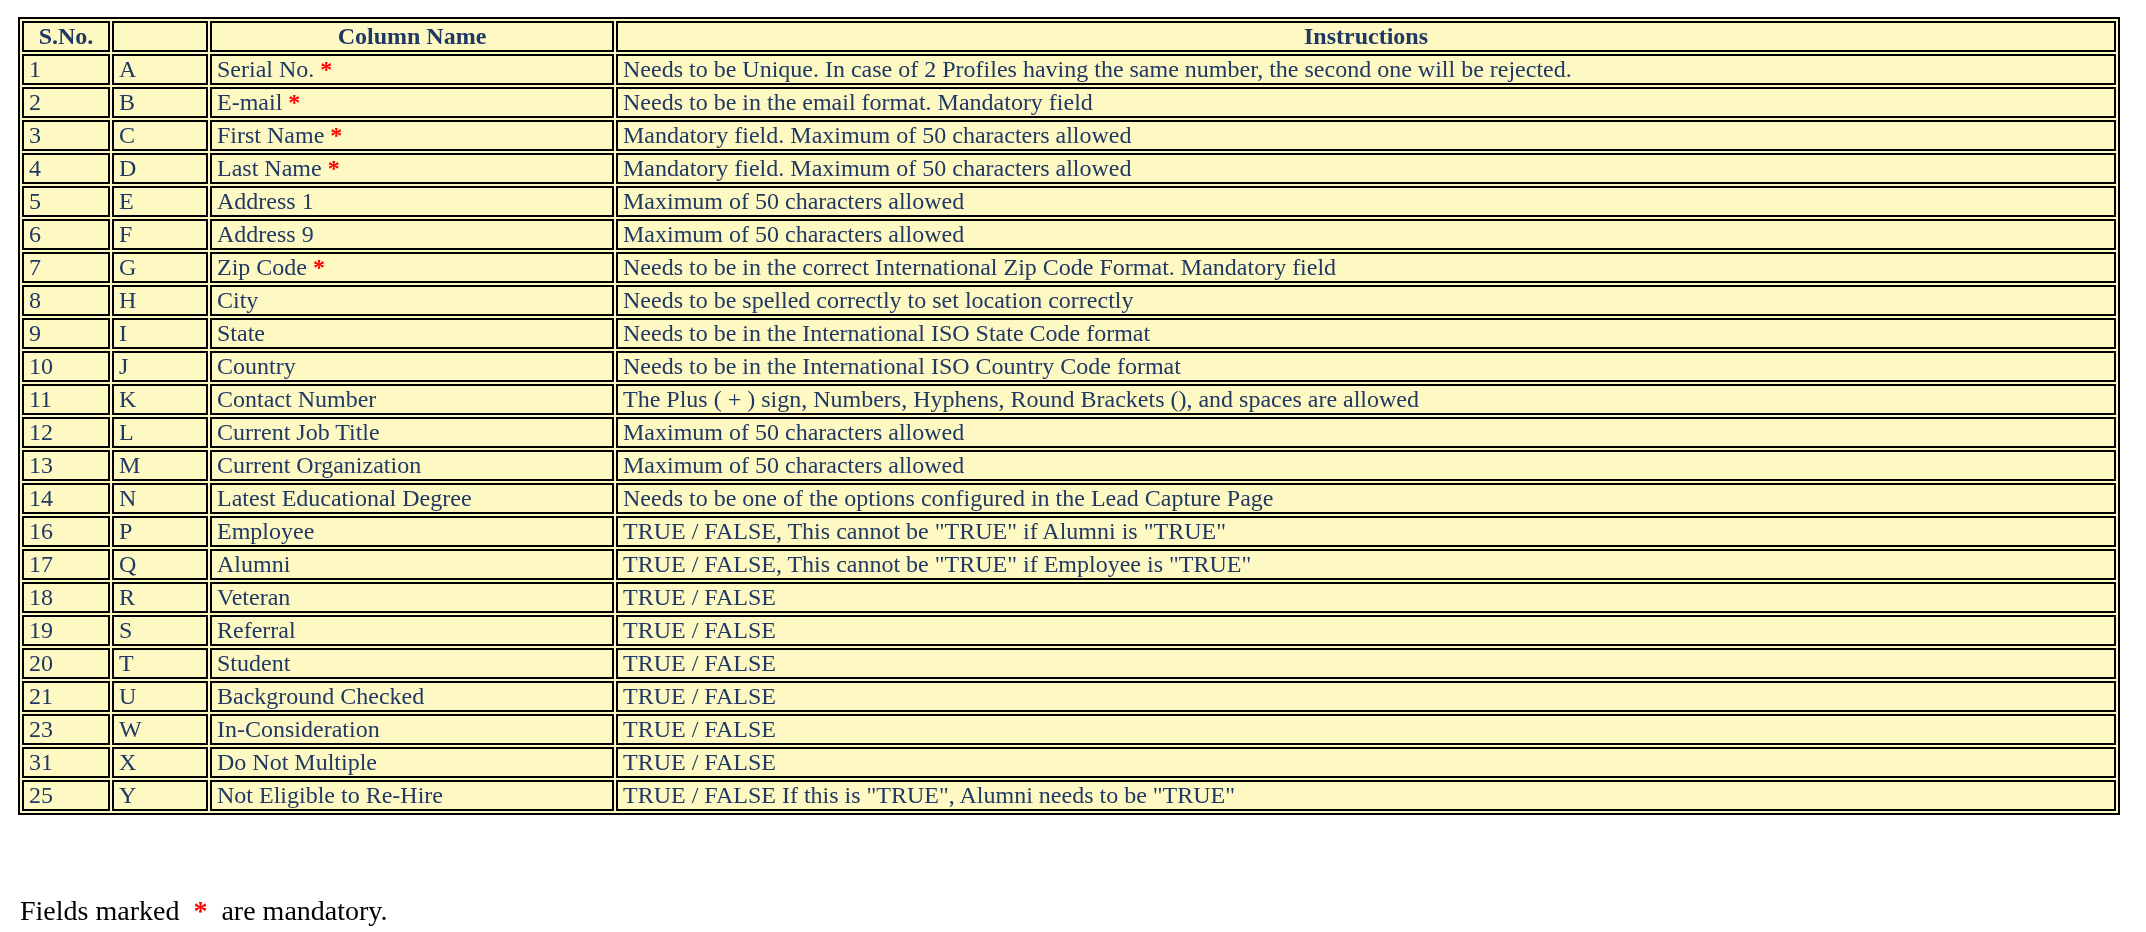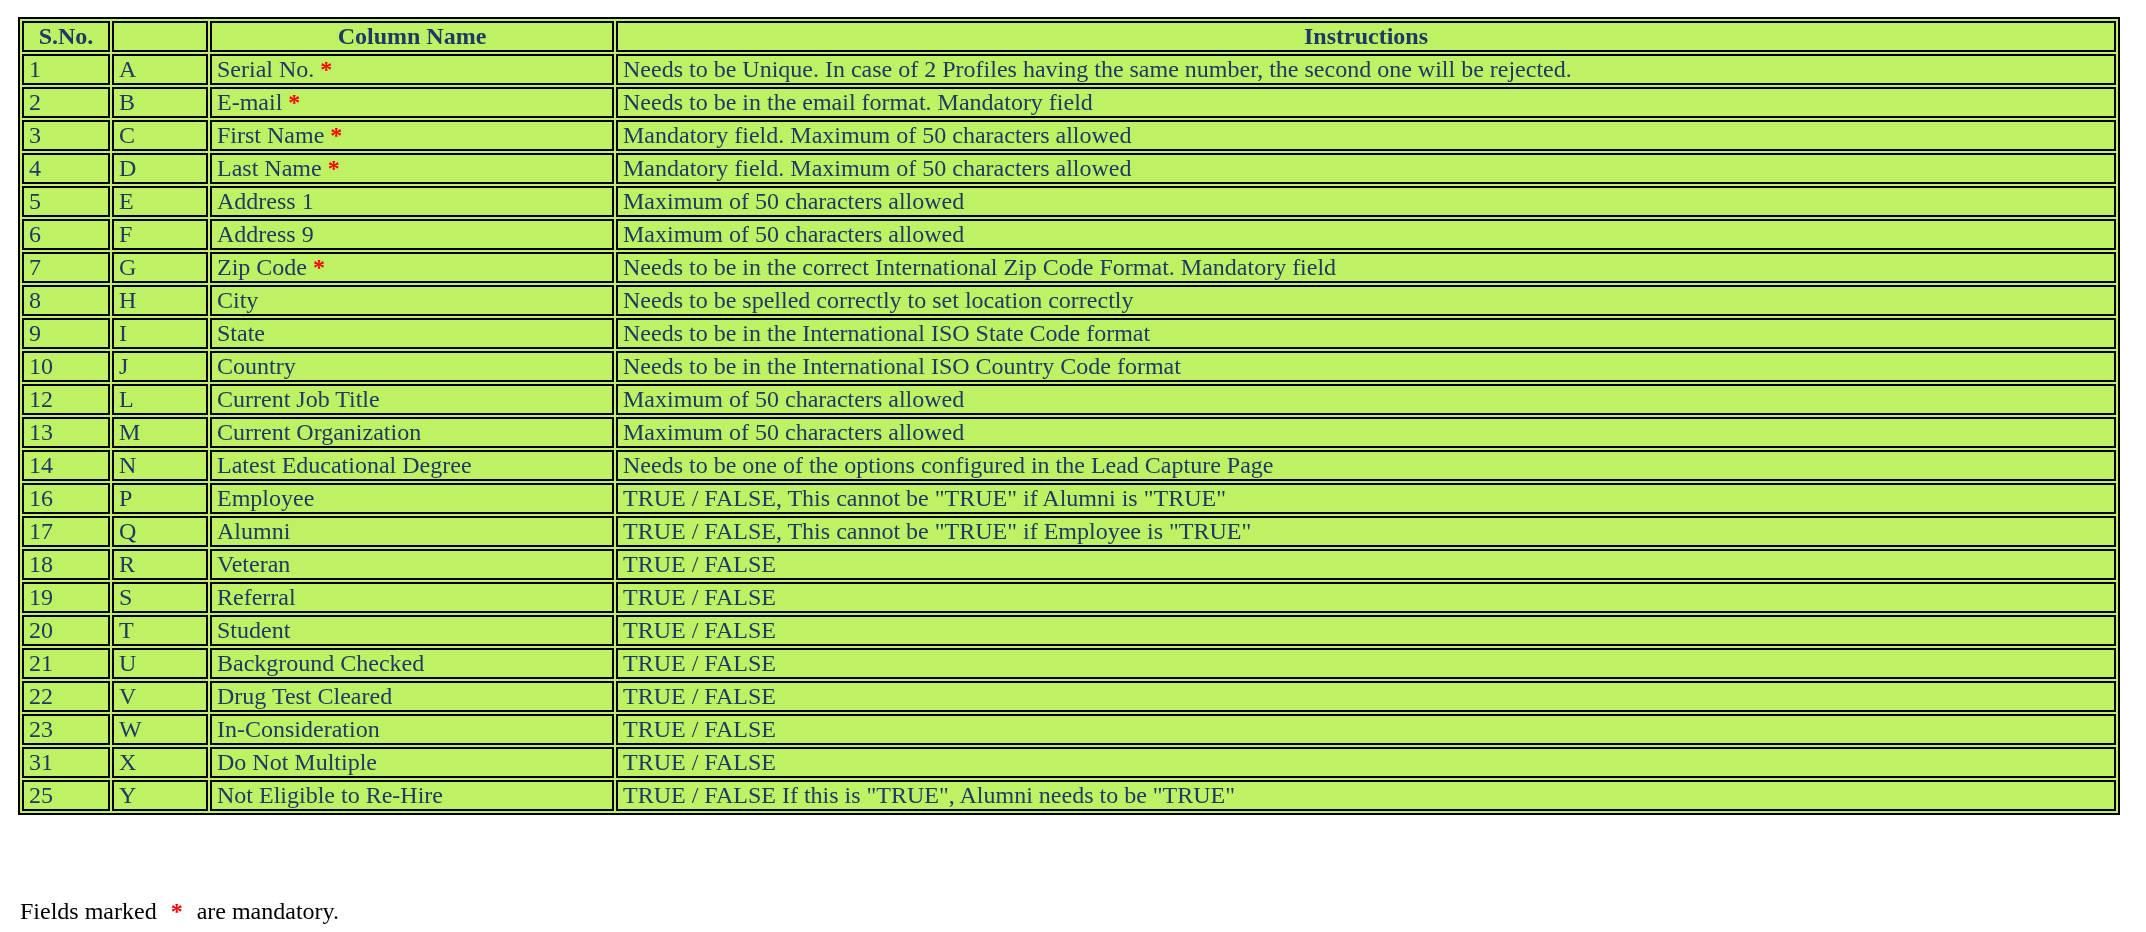--- a/index.html
+++ b/index.html
@@ -18,21 +18,21 @@
   }
   table.spec-table {
     position: absolute;
     left: 18px;
     top: 17px;
     width: 2102px;
     border-collapse: separate;
     border-spacing: 2px;
     border: 2px solid #000000;
     table-layout: fixed;
-    background: #bef264;
+    background: #fef9c3;
   }
   table.spec-table th,
   table.spec-table td {
     border: 2px solid #000000;
     height: 27px;
     line-height: 27px;
     padding: 0 5px;
     font-size: 24px;
     color: #1f3864;
     white-space: nowrap;
@@ -49,21 +49,21 @@
   col.c-name   { width: 404px; }
   .req {
     color: #ff0000;
     font-weight: bold;
     margin-left: 6px;
   }
   .footnote {
     position: absolute;
     left: 20px;
     top: 896px;
-    font-size: 24px;
+    font-size: 28px;
     color: #000000;
     line-height: 30px;
     white-space: nowrap;
   }
   .footnote .req-note {
     color: #ff0000;
     font-weight: bold;
     margin: 0 14px;
   }
 </style>
@@ -151,20 +151,26 @@
       <td><span class="instruction-text">Needs to be in the International ISO State Code format</span></td>
     </tr>
 
     <tr>
       <td><span class="sno-text">10</span></td>
       <td><span class="letter-text">J</span></td>
       <td><span class="name-text">Country</span></td>
       <td><span class="instruction-text">Needs to be in the International ISO Country Code format</span></td>
     </tr>
 
+    <tr>
+      <td><span class="sno-text">11</span></td>
+      <td><span class="letter-text">K</span></td>
+      <td><span class="name-text">Contact Number</span></td>
+      <td><span class="instruction-text">The Plus ( + ) sign, Numbers, Hyphens, Round Brackets (), and spaces are allowed</span></td>
+    </tr>
 
     <tr>
       <td><span class="sno-text">12</span></td>
       <td><span class="letter-text">L</span></td>
       <td><span class="name-text">Current Job Title</span></td>
       <td><span class="instruction-text">Maximum of 50 characters allowed</span></td>
     </tr>
 
     <tr>
       <td><span class="sno-text">13</span></td>
@@ -216,26 +222,20 @@
       <td><span class="instruction-text">TRUE / FALSE</span></td>
     </tr>
 
     <tr>
       <td><span class="sno-text">21</span></td>
       <td><span class="letter-text">U</span></td>
       <td><span class="name-text">Background Checked</span></td>
       <td><span class="instruction-text">TRUE / FALSE</span></td>
     </tr>
 
-    <tr>
-      <td><span class="sno-text">22</span></td>
-      <td><span class="letter-text">V</span></td>
-      <td><span class="name-text">Drug Test Cleared</span></td>
-      <td><span class="instruction-text">TRUE / FALSE</span></td>
-    </tr>
 
     <tr>
       <td><span class="sno-text">23</span></td>
       <td><span class="letter-text">W</span></td>
       <td><span class="name-text">In-Consideration</span></td>
       <td><span class="instruction-text">TRUE / FALSE</span></td>
     </tr>
 
     <tr>
       <td><span class="sno-text">31</span></td>

